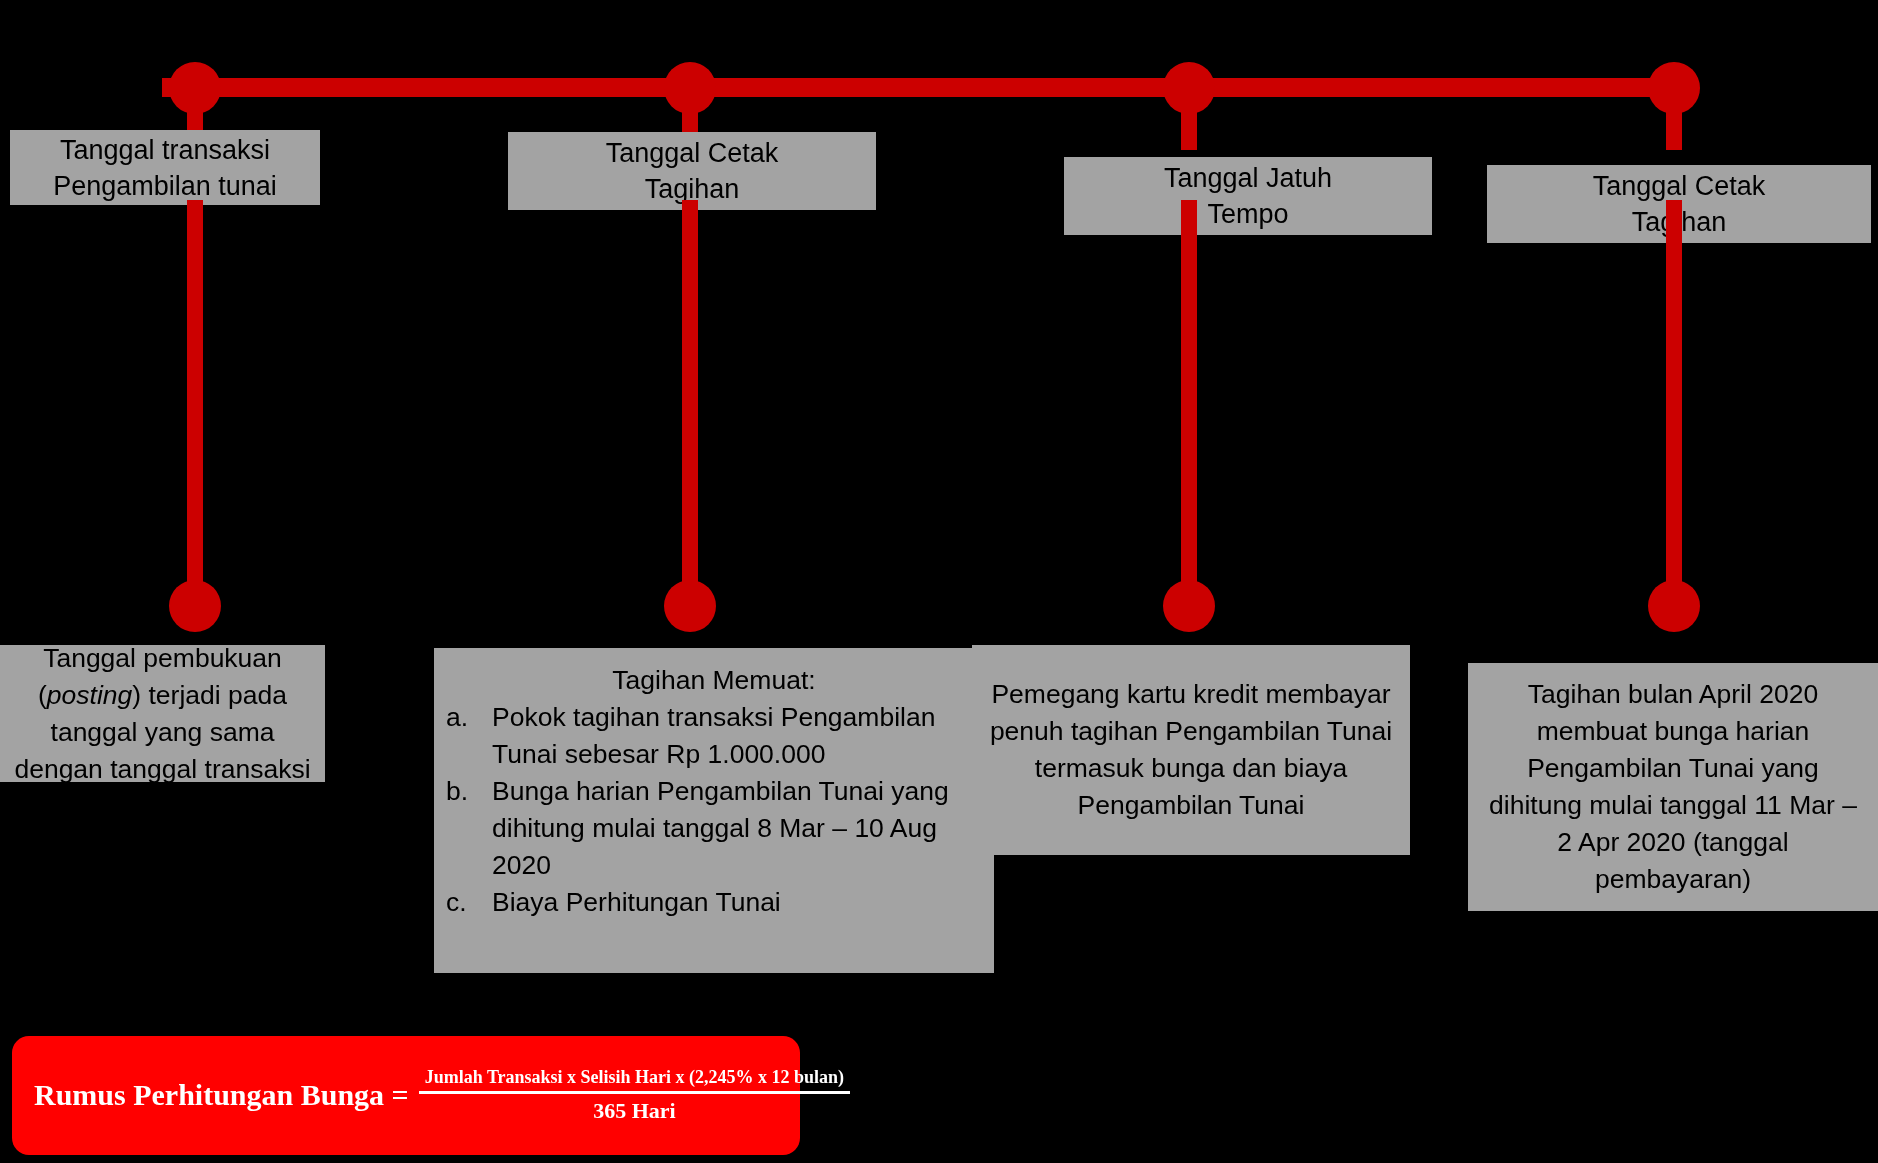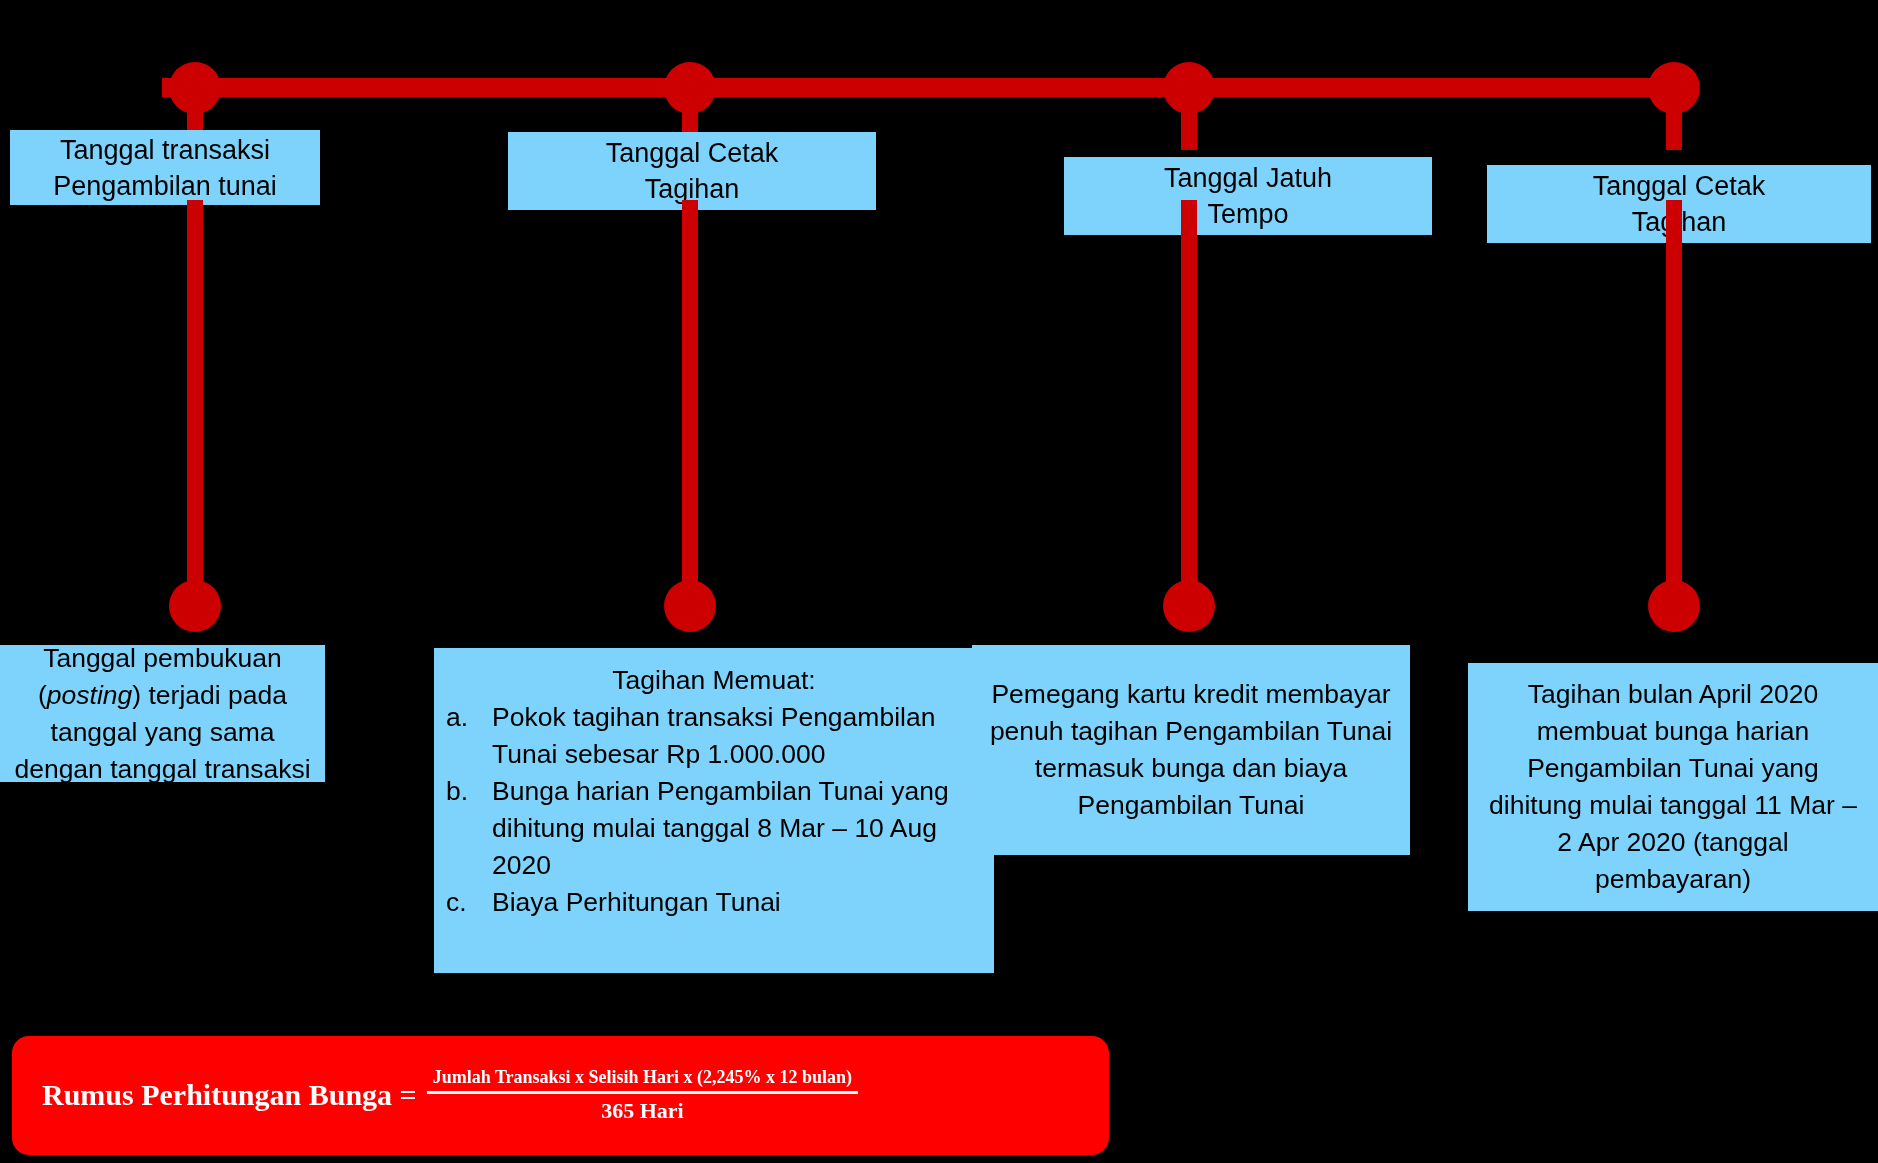--- a/index.html
+++ b/index.html
@@ -21,21 +21,21 @@
   }
   .node-dot.top{ top:62px; }
   .node-dot.bottom{ top:580px; }
 
   .stem{ position:absolute; background:#CC0000; width:16px; }
   .stem-top{ top:88px; height:62px; }
   .stem-long{ top:200px; height:400px; }
 
   
   .wbox{
-    position:absolute; background:#7dd3fc; color:#000;
+    position:absolute; background:#a3a3a3; color:#000;
     box-sizing:border-box;
     display:flex; flex-direction:column; justify-content:center;
     text-align:center;
   }
   .label-box{
     font-size:27px; line-height:36px;
     padding:12px 10px;
   }
   .desc-box{
     font-size:26.5px; line-height:37px;
@@ -50,26 +50,26 @@
     display:flex; align-items:flex-start; margin:0;
   }
   .desc-box ol.abc li .mk{
     width:46px; flex:0 0 46px; text-align:left;
   }
   .desc-box ol.abc li .tx{ flex:1 1 auto; }
   .ital{ font-style:italic; }
 
   
   .formula-bar{
-    position:absolute; left:12px; top:1036px; width:1097px; height:119px;
+    position:absolute; left:12px; top:1036px; width:788px; height:119px;
     background:#FF0000; border-radius:17px;
     display:flex; align-items:center; justify-content:flex-start;
     color:#FFFFFF;
     font-family:"Liberation Serif", serif;
-    padding-left:30px; box-sizing:border-box;
+    padding-left:22px; box-sizing:border-box;
   }
   .formula-bar .flabel{
     font-size:30px; font-weight:bold; white-space:nowrap;
     padding-bottom:2px;
   }
   .fraction{
     display:inline-flex; flex-direction:column; align-items:center;
     margin-left:10px; font-weight:bold;
   }
   .fraction .num{ font-size:18px; padding:0 6px 3px 6px; white-space:nowrap; }

